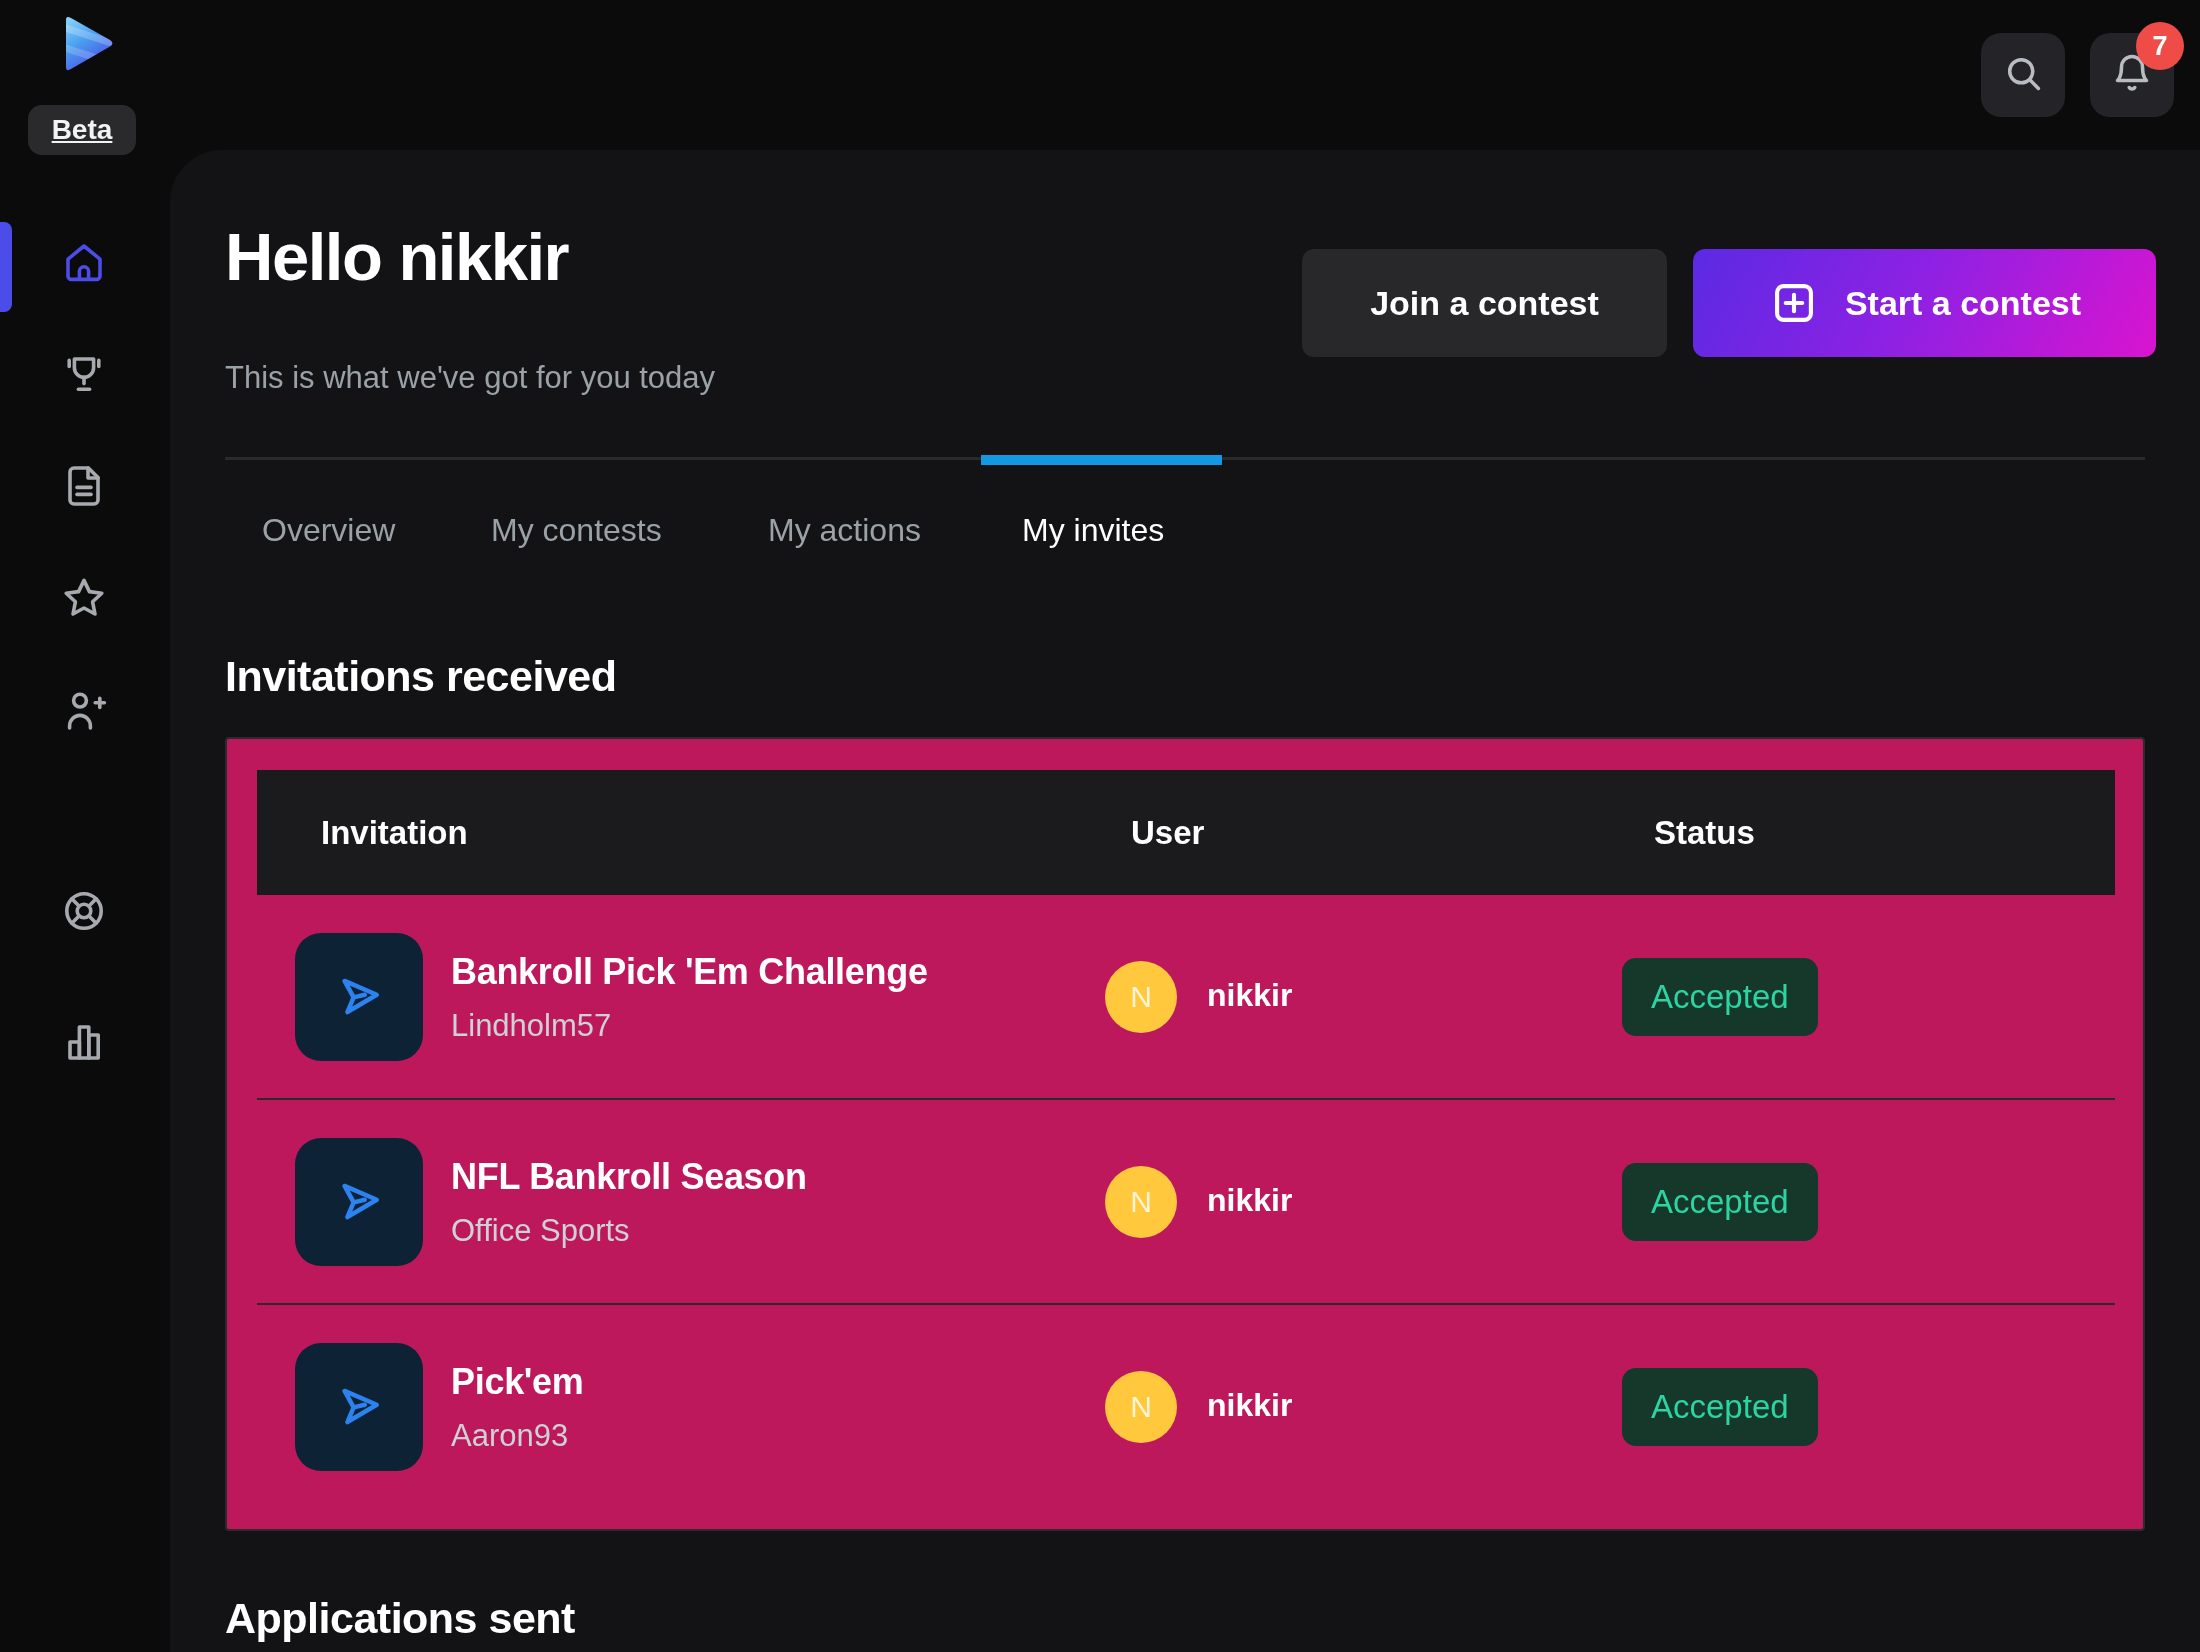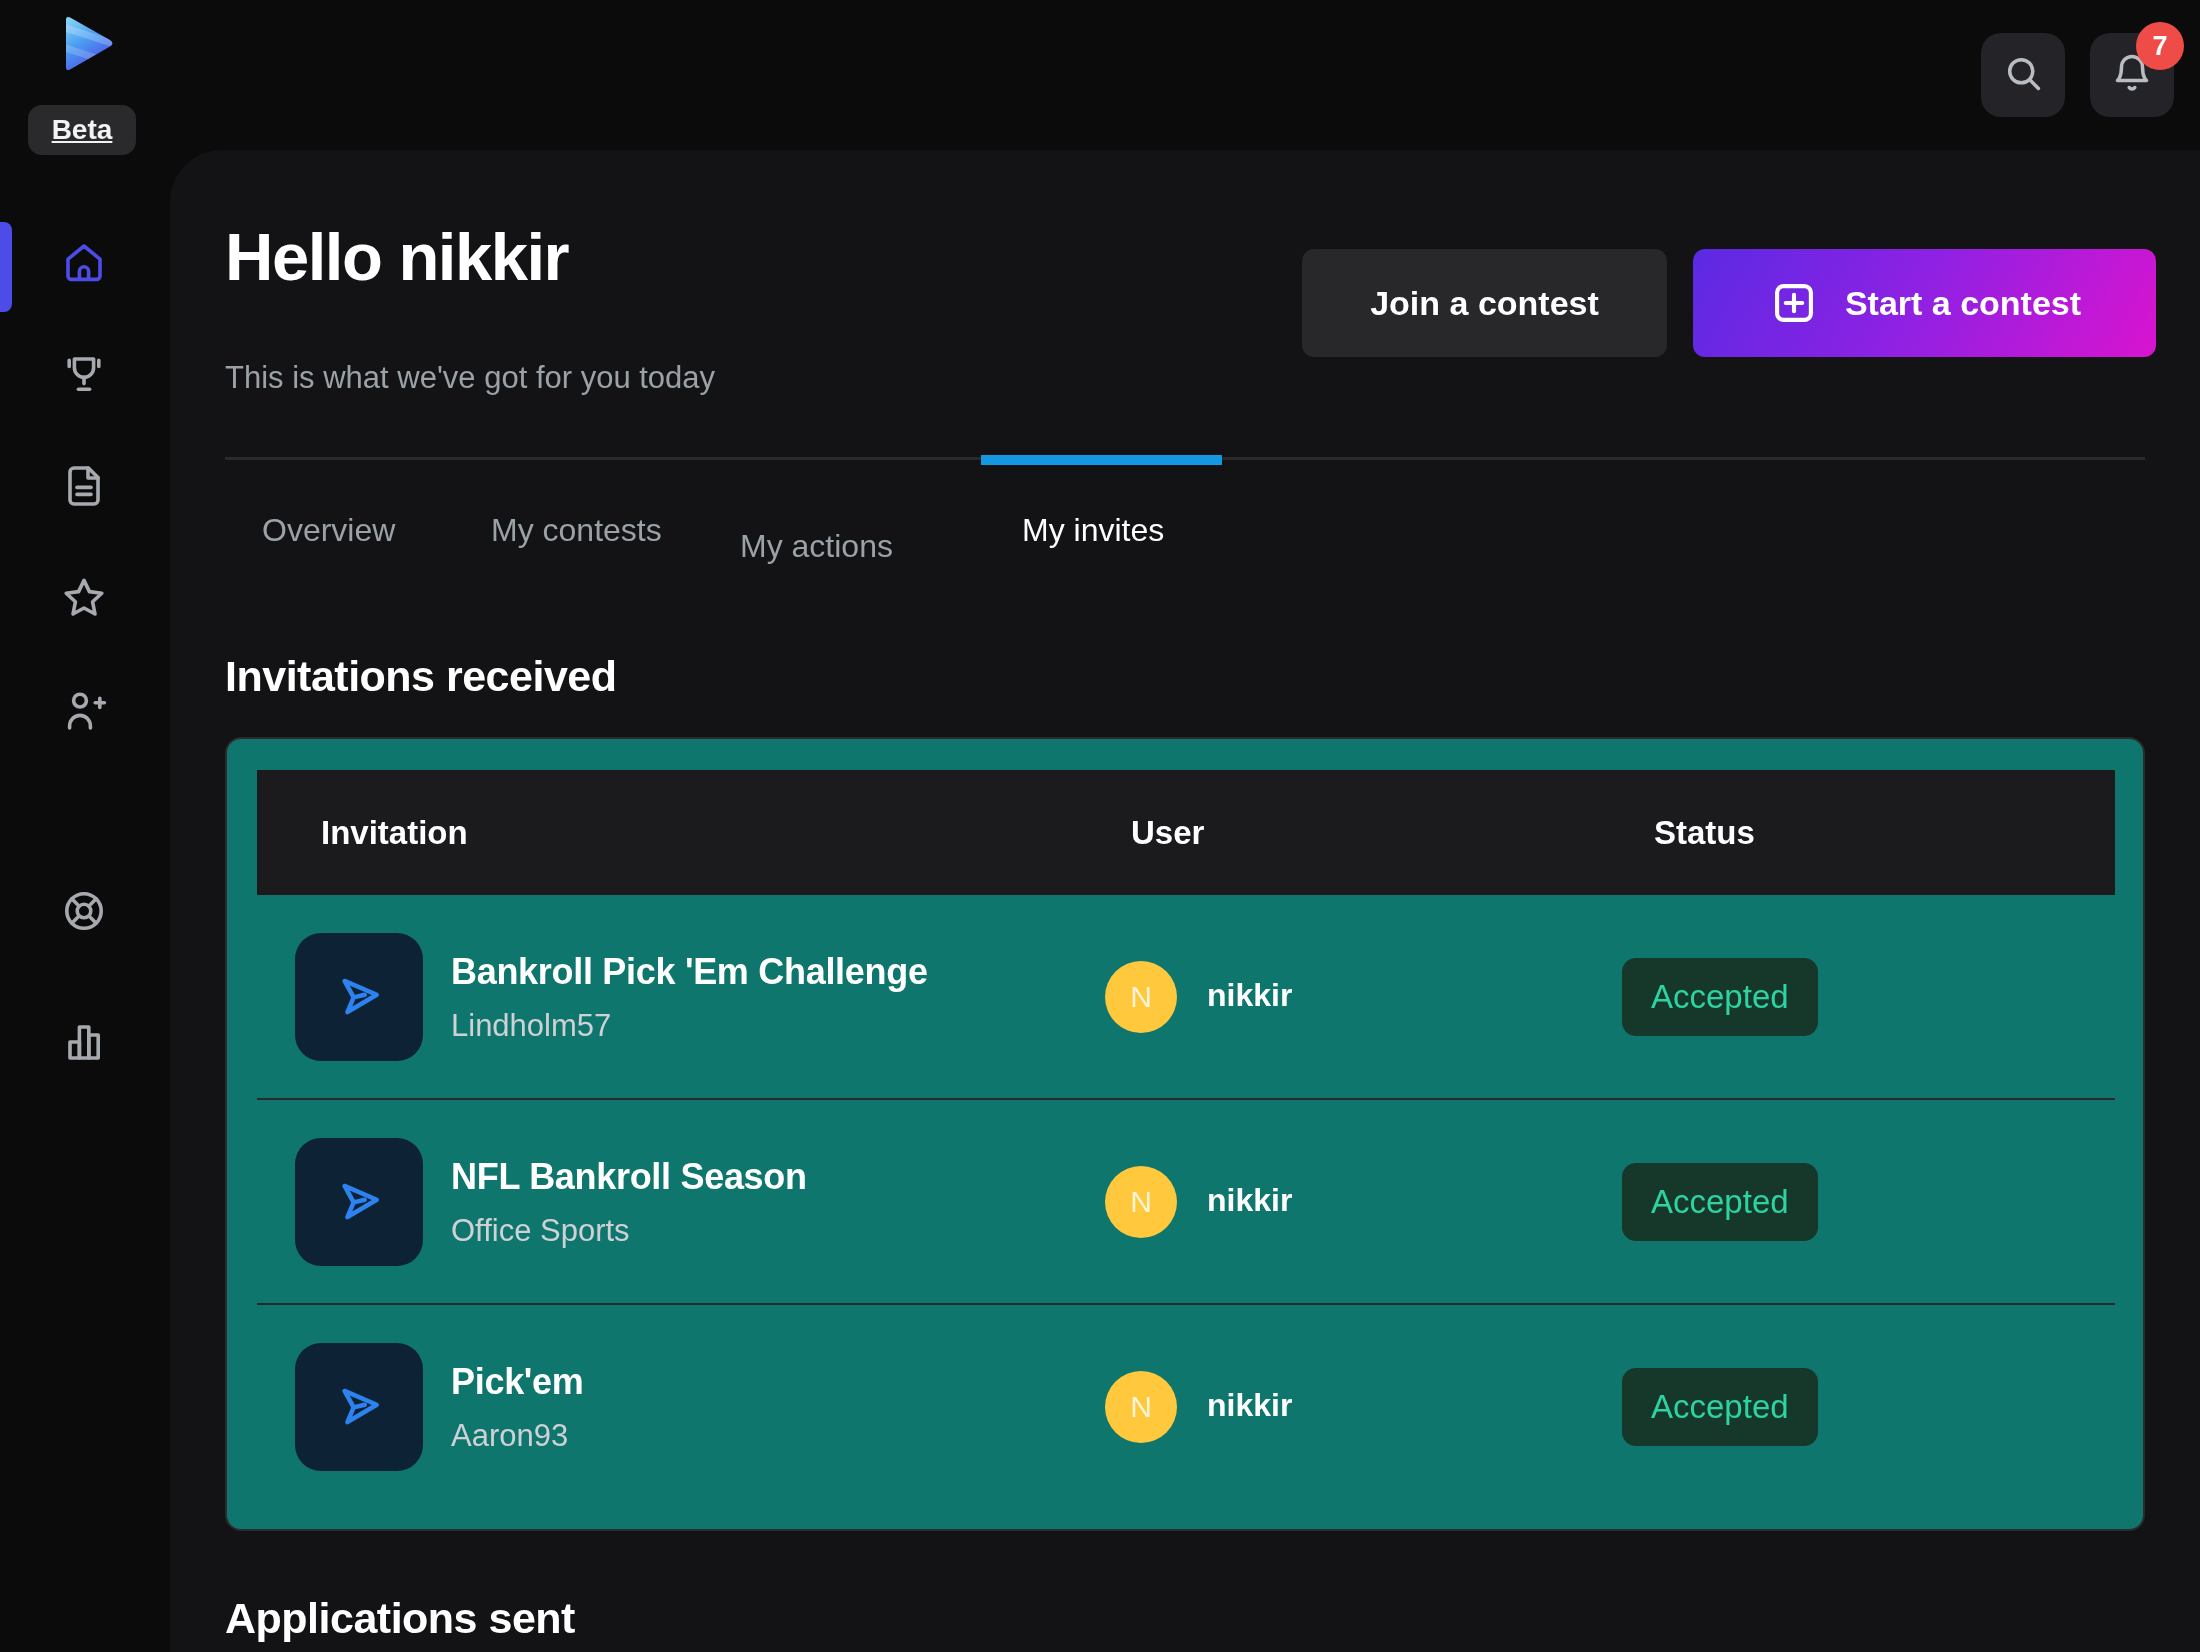--- a/index.html
+++ b/index.html
@@ -35,29 +35,29 @@
   .btn-start{left:1681px;top:249px;width:463px;gap:25px;
              background:linear-gradient(118deg,#5b2ae3 0%,#8f21e3 48%,#d914cf 100%);}
   .btn-start svg{width:52px;height:52px;}
 
   .tab-baseline{left:225px;top:457px;width:1920px;height:3px;background:#2a2a2d;}
   .tab-indicator{left:981px;top:455px;width:241px;height:10px;background:#1598e2;}
   .tab{top:512px;font-size:32px;color:#9aa1a7;cursor:pointer;}
   .tab.active{color:#ffffff;font-weight:500;}
   .tab-overview{left:262px;}
   .tab-contests{left:491px;}
-  .tab-actions{left:740px;margin-top:16px;}
+  .tab-actions{left:768px;}
   .tab-invites{left:1022px;}
 
   .section-title{left:225px;font-size:43px;font-weight:700;letter-spacing:-0.5px;color:#fff;}
   .sec-invitations{top:652px;}
   .sec-applications{top:1594px;}
 
   
-  .card{left:225px;top:737px;width:1920px;height:794px;background:#0f766e;border:2px solid #2b2b2e;border-radius:16px;}
+  .card{left:225px;top:737px;width:1920px;height:794px;background:#be185d;border:2px solid #2b2b2e;border-radius:4px;}
   .thead{position:absolute;left:30px;top:31px;width:1858px;height:125px;background:#1b1b1e;}
   .th{position:absolute;top:0;height:125px;line-height:125px;font-size:33px;font-weight:700;color:#fff;}
   .th-invitation{left:64px;}
   .th-user{left:874px;}
   .th-status{left:1397px;}
 
   .trow{position:absolute;left:2px;width:1916px;height:204px;cursor:pointer;}
   .row-1{top:156px;}
   .row-2{top:361px;}
   .row-3{top:566px;}

